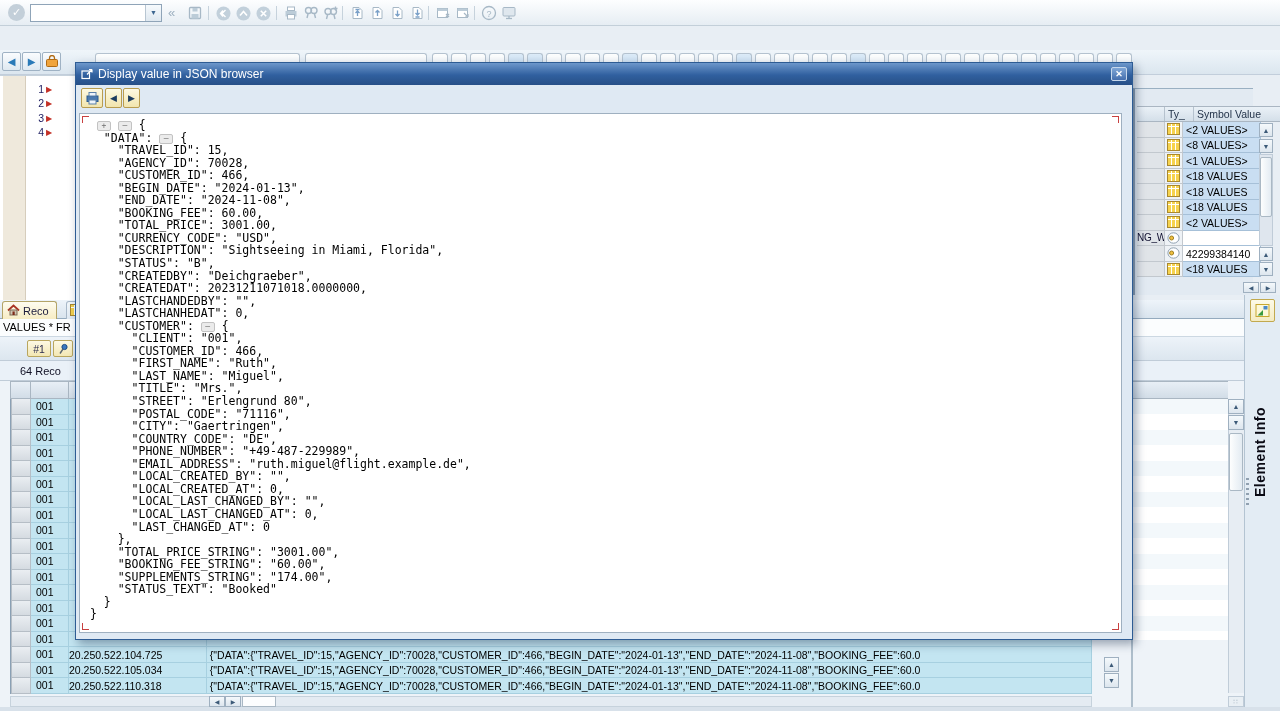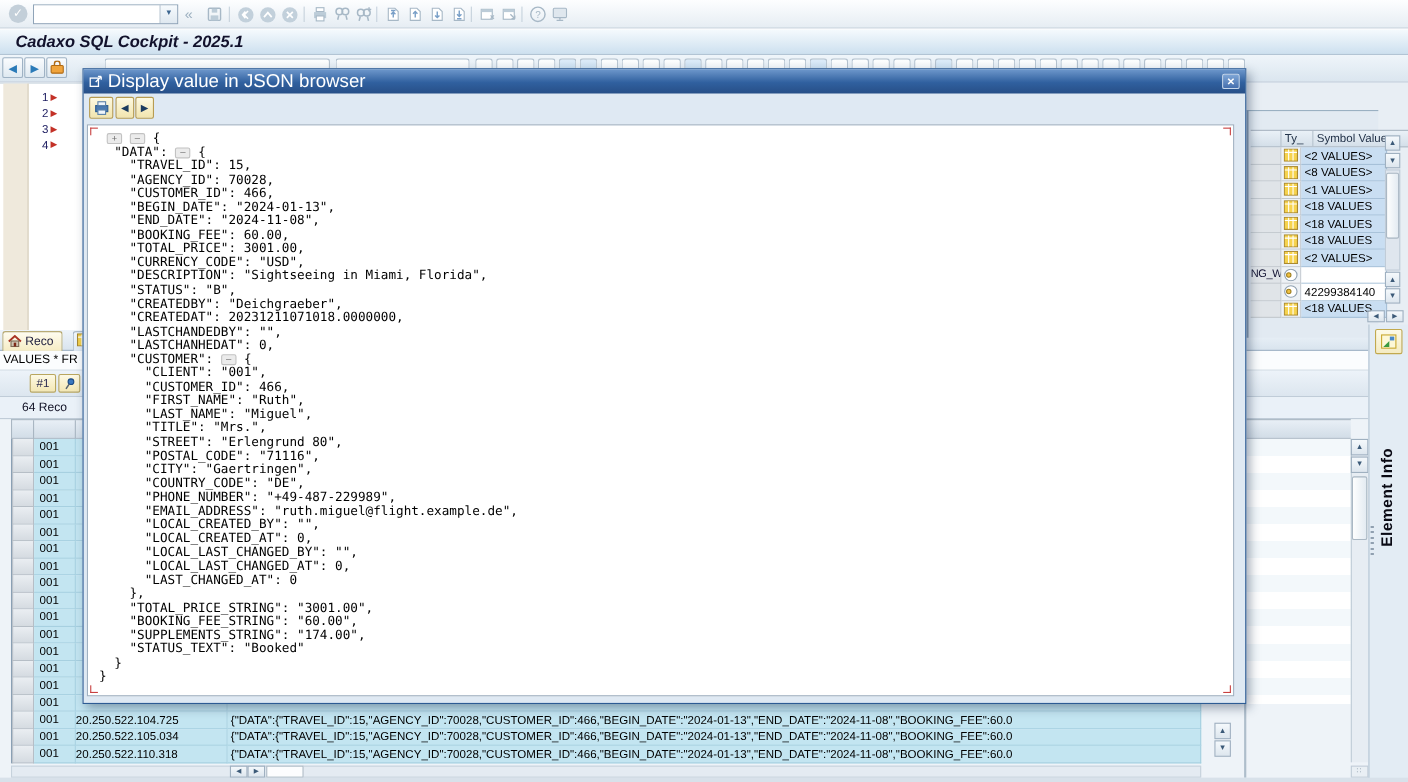--- a/index.html
+++ b/index.html
@@ -78,21 +78,21 @@
   .vthumb{position:absolute;left:1229px;top:133px;width:14px;height:58px;border:1px solid #aab8c4;border-radius:2px;
     background:linear-gradient(90deg,#fdfefe,#e3ebf2);}
   .hscroll{position:absolute;left:10px;top:396px;width:1082px;height:11px;background:#e4ebf2;border:1px solid #c6d2dc;}
   .hbtn{position:absolute;top:396px;width:16px;height:11px;border:1px solid #9fb0c0;
     background:linear-gradient(#f5f9fc,#dde6ee);color:#3c5a78;font-size:6px;text-align:center;line-height:10px;}
   .hthumb{position:absolute;left:242px;top:396px;width:34px;height:11px;border:1px solid #aab8c4;background:#fcfdfe;}
   .grip{position:absolute;left:1228px;top:396px;width:16px;height:11px;border:1px solid #c0ccd8;background:#e9eff4;
     color:#98a8b6;font-size:7px;text-align:center;line-height:10px;letter-spacing:1px;}
 
   
-  .sym-panel{position:absolute;left:1133px;top:100px;width:120px;height:207px;background:#e2eaf2;
+  .sym-panel{position:absolute;left:1133px;top:88px;width:120px;height:207px;background:#e2eaf2;
     border-top:1px solid #9ab0c2;border-left:2px solid #8ca0b4;}
   .sym-head{position:absolute;left:2px;top:17px;width:145px;height:16px;display:flex;
     background:linear-gradient(#eaf1f7,#d4dfe9);border-top:1px solid #aab6c2;border-bottom:1px solid #aab6c2;}
   .sh-cell{font-size:10.5px;color:#24344a;padding:1px 0 0 3px;border-right:1px solid #b6c2ce;}
   #sym-rows{position:absolute;left:2px;top:33px;width:124px;}
   .sp-row{display:flex;height:15.5px;}
   .sp-cut{width:28px;background:#e0e4e8;border-right:1px solid #c2c8ce;border-bottom:1px solid #c2c8ce;
     font-size:10px;color:#101030;text-align:right;overflow:hidden;white-space:nowrap;padding-top:1.5px;letter-spacing:-0.3px;}
   .sp-ico{width:18px;background:#eef2f6;border-right:1px solid #c2c8ce;border-bottom:1px solid #c2c8ce;
     display:flex;align-items:center;justify-content:center;}
@@ -111,21 +111,21 @@
     font-size:14px;font-weight:bold;color:#0a0a14;letter-spacing:0.5px;}
   .ei-grip{position:absolute;left:1px;top:183px;width:3px;height:28px;
     background:repeating-linear-gradient(180deg,#90a0b0 0 2px,transparent 2px 5px);}
 
   
   .dialog{position:absolute;left:75px;top:62px;width:1058px;height:578px;background:#dfe9f3;
     border:1px solid #2e5c94;box-shadow:3px 4px 9px rgba(20,40,70,.4);z-index:60;}
   .dlg-title{position:absolute;left:0;top:0;width:100%;height:22px;
     background:linear-gradient(#6d97cb,#30609f 55%,#274f87);display:flex;align-items:center;}
   .dlg-title .ico{margin:0 4px 0 5px;display:flex;}
-  .dlg-title .t{color:#fff;font-size:17px;padding-bottom:1px;}
+  .dlg-title .t{color:#fff;font-size:12px;padding-bottom:1px;}
   .dlg-close{position:absolute;right:5px;top:4px;width:16px;height:14px;border:1px solid #c7d8ec;border-radius:2px;
     background:linear-gradient(#7fa6d6,#456fae);color:#fff;font-size:9px;font-weight:bold;text-align:center;line-height:13px;}
   .dlg-toolbar{position:absolute;left:0;top:22px;width:100%;height:26px;}
   .dlg-tbtn{position:absolute;top:3px;height:20px;border:1px solid #b89c50;border-radius:2px;
     background:linear-gradient(#fdf9e2,#f2e5ae);display:flex;align-items:center;justify-content:center;
     font-size:9px;color:#1c3c60;}
   .dlg-text{position:absolute;left:3px;top:50px;width:1043px;height:520px;background:#fff;border:1px solid #9fb0c0;overflow:hidden;}
   .jwrap{position:absolute;left:10px;top:5px;}
   .jline{white-space:pre;font-family:"DejaVu Sans Mono",monospace;font-size:11.5px;line-height:12.55px;color:#000;}
   .jbtn{display:inline-block;width:14px;height:10px;background:#ebebeb;border:1px solid #c2c2c2;border-radius:2px;
@@ -251,23 +251,20 @@
       </span>
     <span class="ti" style="left:500px">
       <svg width="16" height="16">
           <rect x="2" y="2.5" width="12" height="8.5" rx="1" fill="#dfe7ee" stroke="#a7b8c6"></rect>
           <line x1="8" y1="11" x2="8" y2="13" stroke="#a7b8c6" stroke-width="1.3"></line>
           <line x1="5" y1="13.5" x2="11" y2="13.5" stroke="#a7b8c6" stroke-width="1.3"></line>
         </svg>
       </span>
   </div>
 
-  <div class="title-band">
-    <div class="t">Cadaxo SQL Cockpit - 2025.1</div>
-  </div>
 
   <div class="app-toolbar">
     <div class="nav-btn" style="left:2px">◀</div>
     <div class="nav-btn" style="left:22px">▶</div>
     <div class="nav-btn" style="left:42px">
       <svg width="14" height="13">
           <rect x="1.5" y="4.5" width="11" height="7" rx="1" fill="#f0a43c" stroke="#b06a14"></rect>
           <path d="M4.5 4.5 v-1.5 a2.5 2.5 0 0 1 5 0 v1.5" fill="none" stroke="#b06a14" stroke-width="1.3"></path>
         </svg>
     </div>

